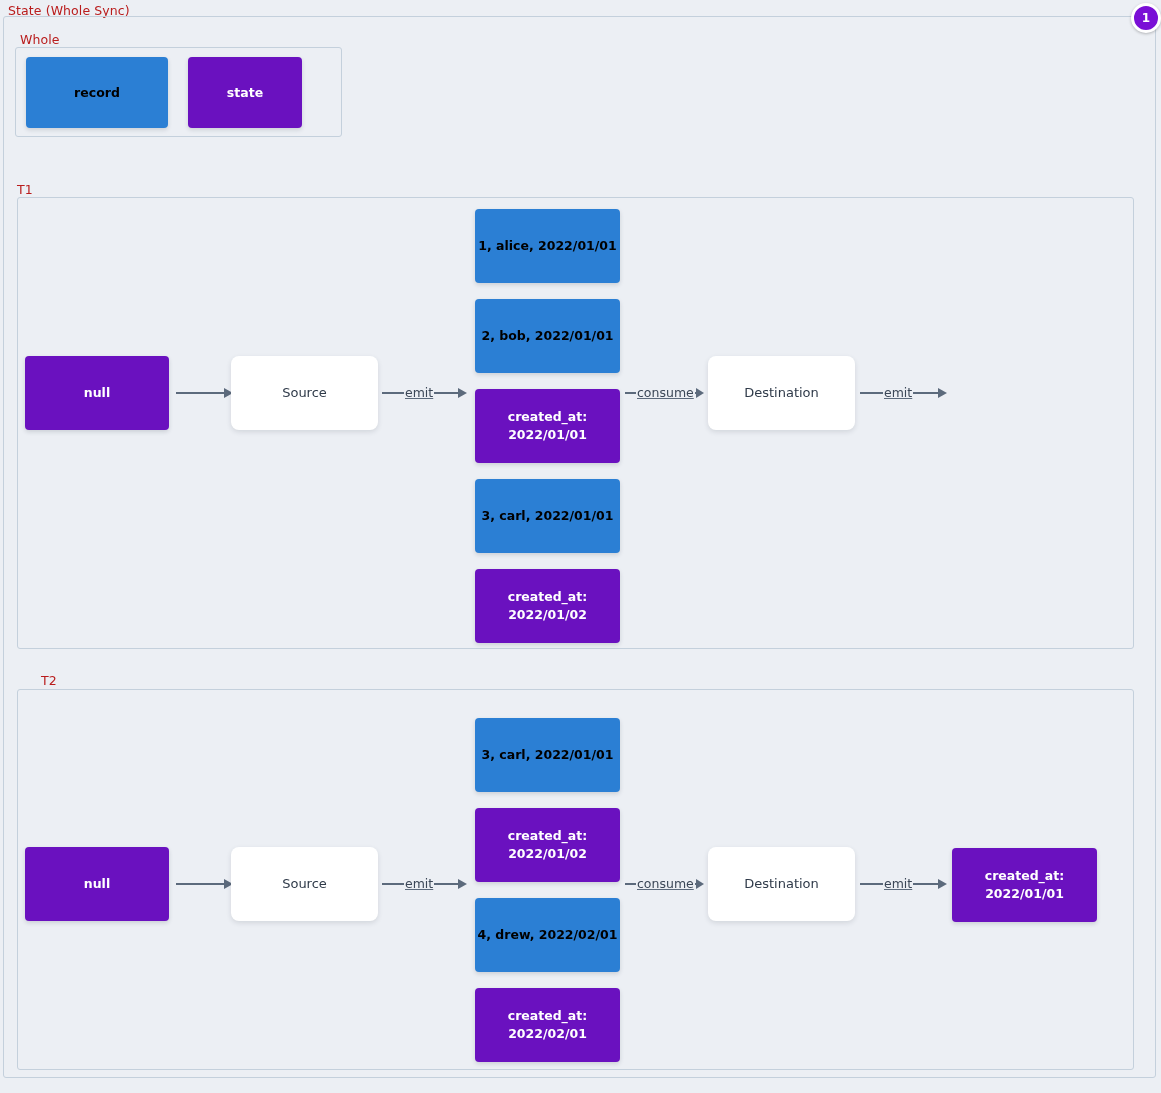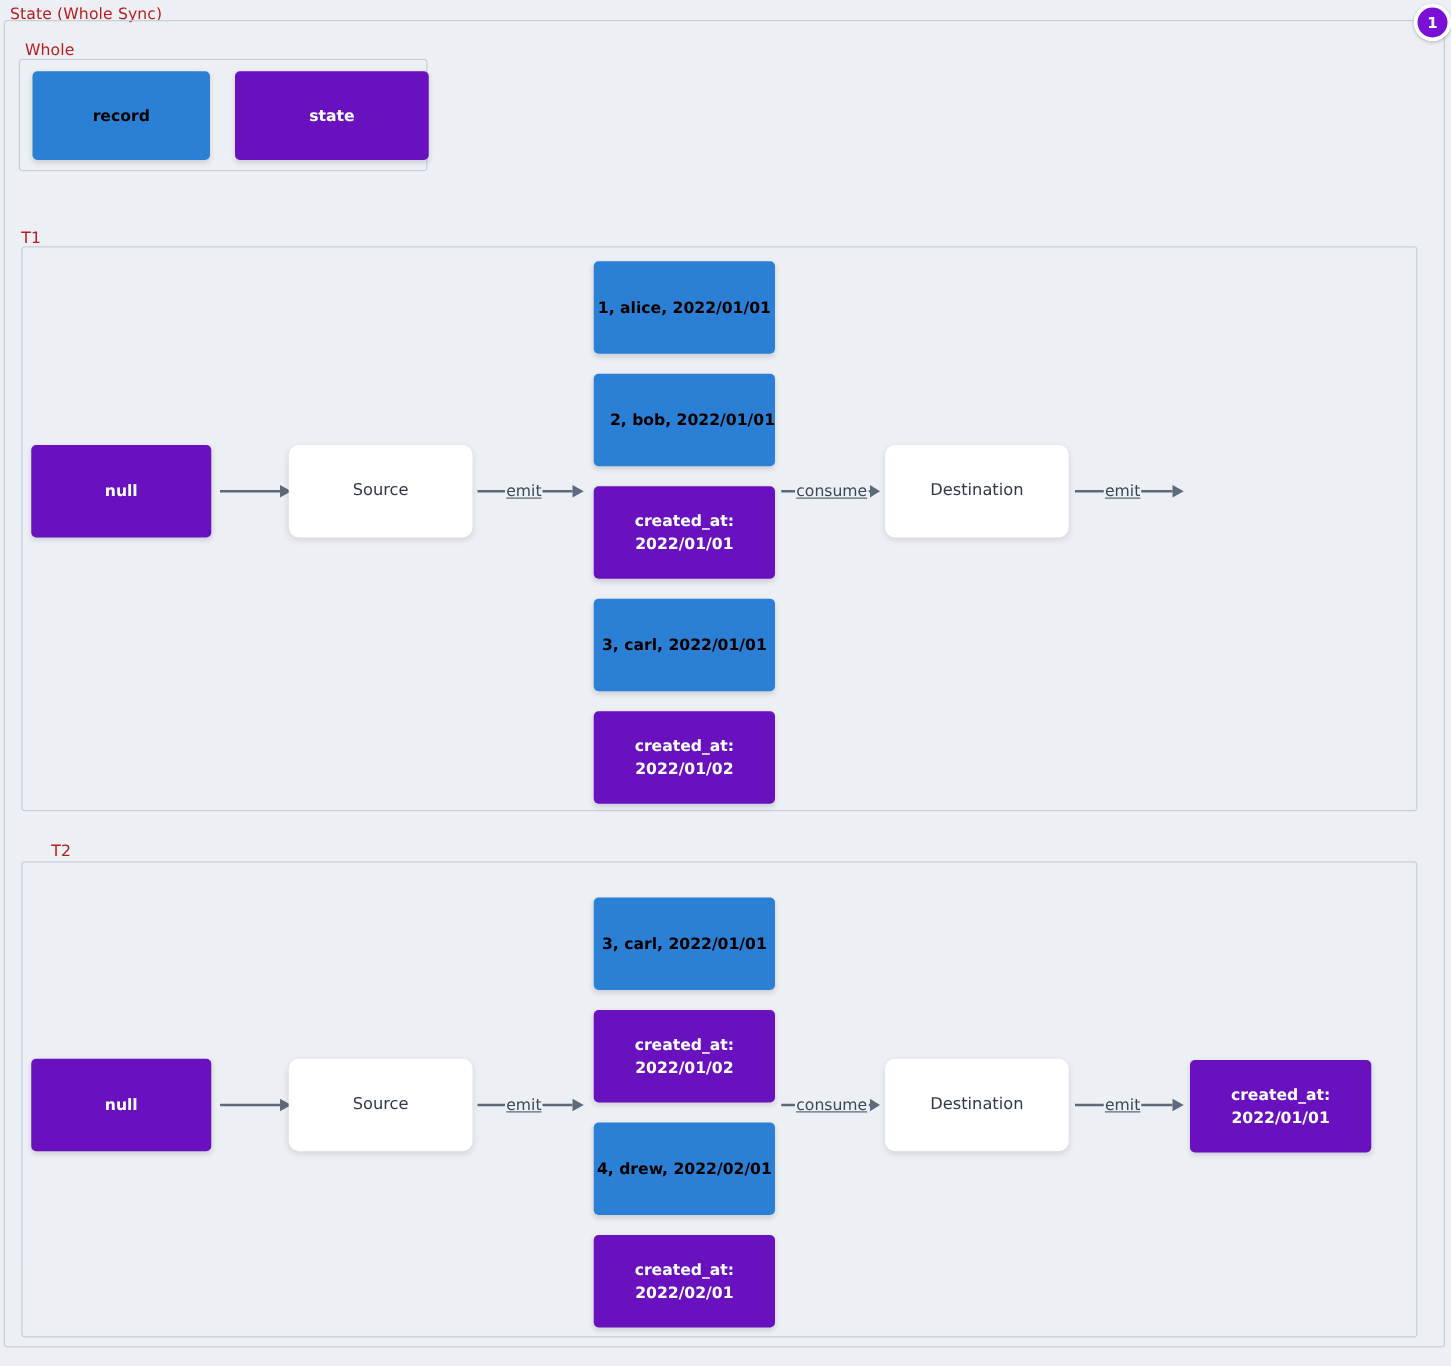--- a/index.html
+++ b/index.html
@@ -79,21 +79,21 @@
     color: #2f3a49;
     border-radius: 8px;
     font-weight: normal;
     font-size: 13px;
     box-shadow: 0 2px 5px rgba(40,50,65,0.13);
   }
   .node .lbl { white-space: pre-line; }
 
   
   #legend-record { left: 26px; top: 57px;  width: 142px; height: 71px; }
-  #legend-state  { left: 188px; top: 57px; width: 155px; height: 71px; }
+  #legend-state  { left: 188px; top: 57px; width: 114px; height: 71px; }
 
   
   .arrow {
     position: absolute;
     display: flex;
     align-items: center;
     height: 18px;
     color: #5c6a7c;
     font-size: 12.5px;
     white-space: nowrap;
@@ -178,21 +178,21 @@
 <div class="arrow" style="left:382px; top:384px;">
   <div class="line" style="width:22px;"></div>
   <div class="lab">emit</div>
   <div class="line" style="width:24px;"></div>
   <div class="head"></div>
 </div>
 
 <div class="node record" style="left:475px; top:209px; width:145px; height:74px;">
   <span class="lbl">1, alice, 2022/01/01</span>
 </div>
-<div class="node record" style="left:475px; top:299px; width:145px; height:74px;justify-content:flex-end;">
+<div class="node record" style="left:475px; top:299px; width:145px; height:74px;">
   <span class="lbl">2, bob, 2022/01/01</span>
 </div>
 <div class="node state" style="left:475px; top:389px; width:145px; height:74px;">
   <span class="lbl">created_at:
 2022/01/01</span>
 </div>
 <div class="node record" style="left:475px; top:479px; width:145px; height:74px;">
   <span class="lbl">3, carl, 2022/01/01</span>
 </div>
 <div class="node state" style="left:475px; top:569px; width:145px; height:74px;">

